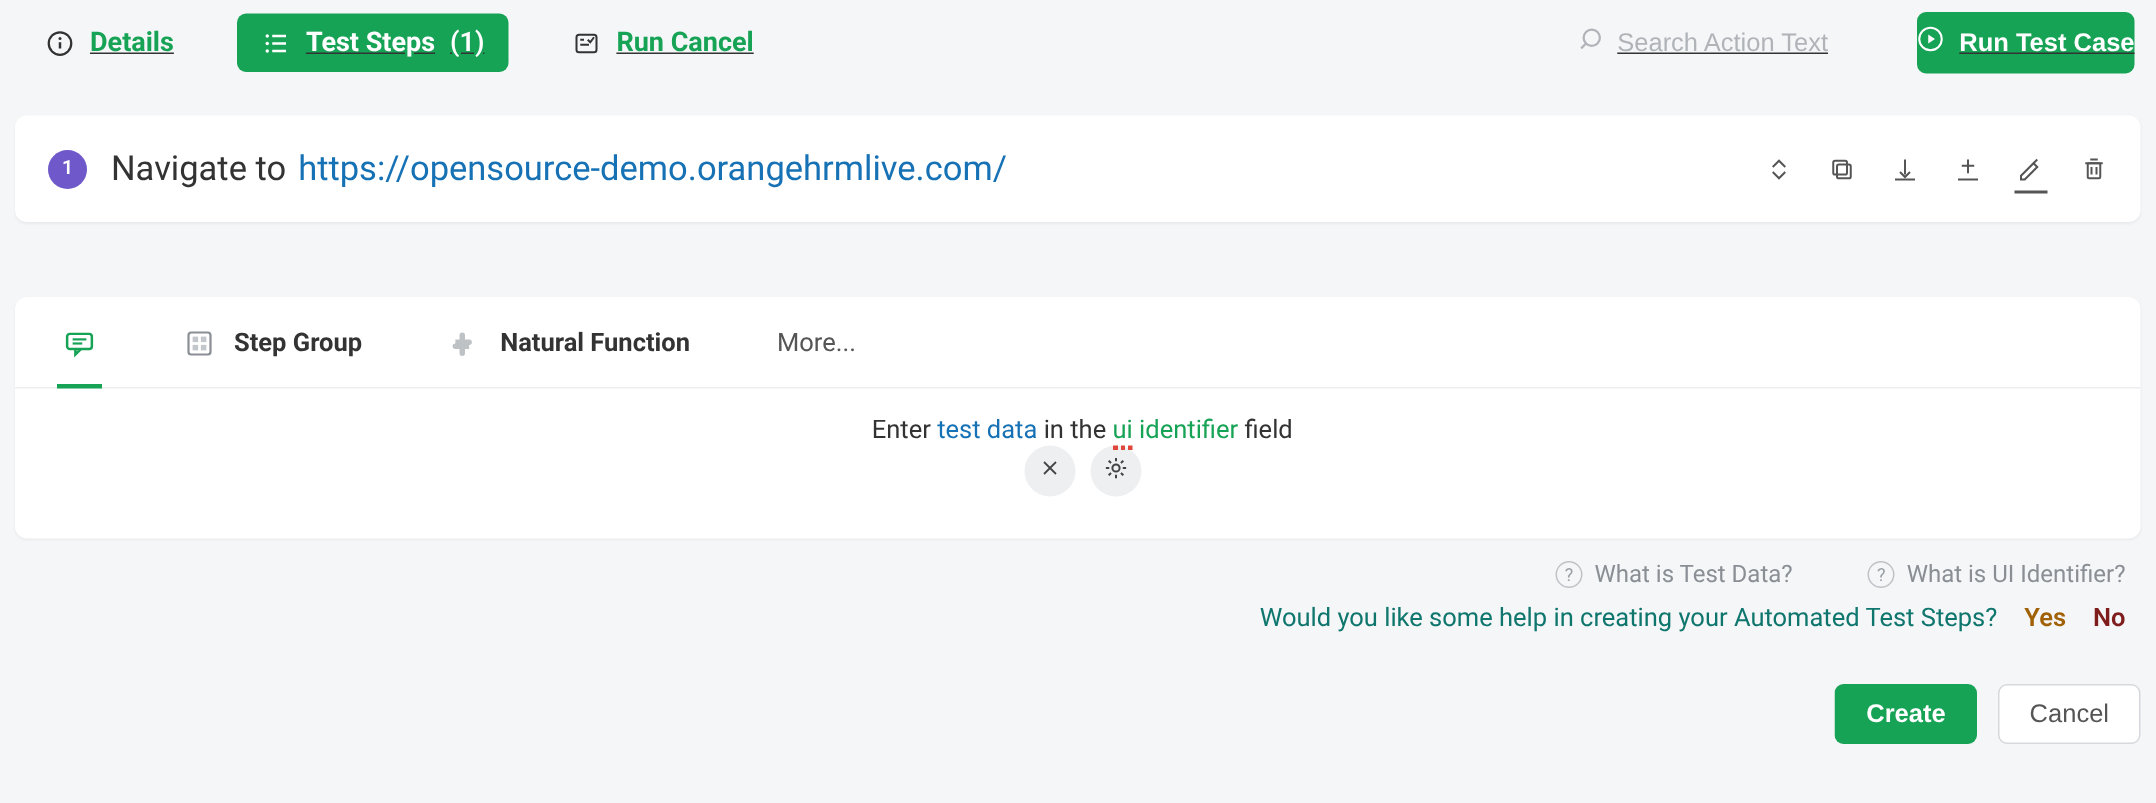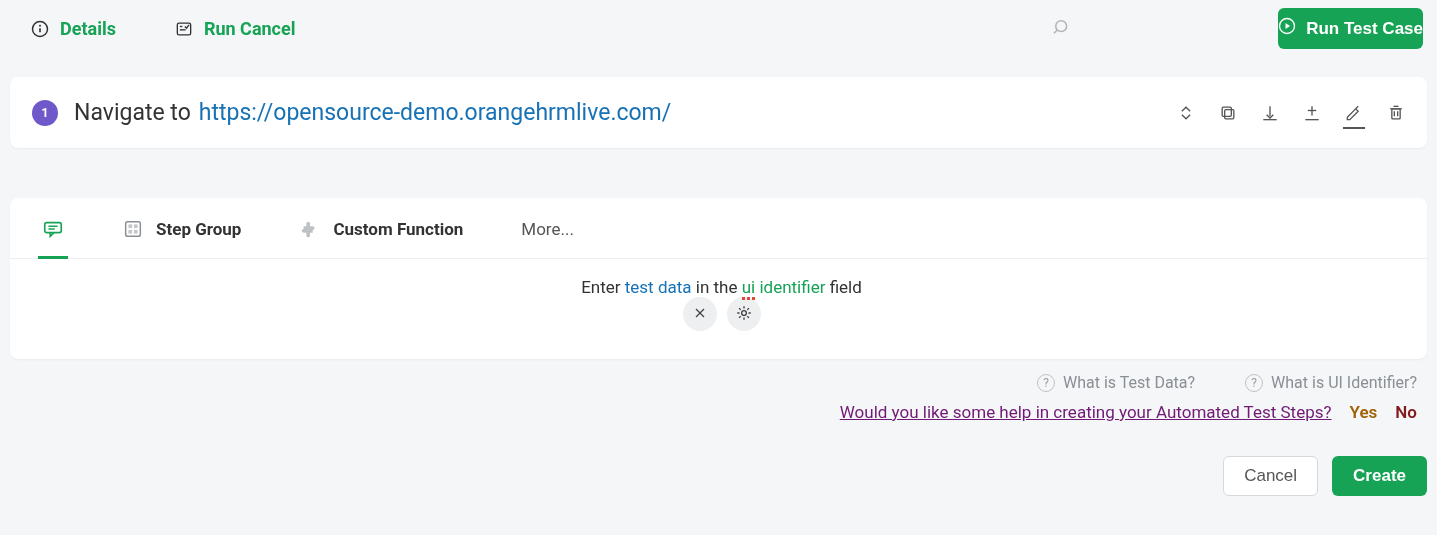--- a/index.html
+++ b/index.html
@@ -12,20 +12,21 @@
     font-size: 14px;
     color: #333;
   }
 
   
   .topbar {
     display: flex;
     align-items: center;
     gap: 26px;
     padding: 8px 14px 10px 14px;
+    text-decoration: underline;
   }
   .tab {
     display: inline-flex;
     align-items: center;
     gap: 10px;
     padding: 9px 16px;
     border-radius: 6px;
     font-weight: 700;
     font-size: 18px;
     cursor: pointer;
@@ -134,21 +135,21 @@
     padding: 14px 20px 2px 20px;
     color: #8a8f95; font-size: 16px;
   }
   .helps .help-item { display:inline-flex; align-items:center; gap:8px; cursor:pointer; }
   .help-item .qicon { width:18px; height:18px; border:1.6px solid #bfc3c8; border-radius:50%; display:inline-flex; align-items:center; justify-content:center; font-size:12px; color:#9aa0a6; }
 
   .suggest {
     display:flex; justify-content:flex-end; gap:18px;
     padding: 8px 20px 0 20px; font-size:17px; align-items:center;
   }
-  .suggest-text { color:#701a75;text-decoration:underline; }
+  .suggest-text { color:#0f766e; }
   .yes { color:#a16207; font-weight:600; cursor:pointer; }
   .no  { color:#7f1d1d; font-weight:600; cursor:pointer; }
 
   .footer-btns {
     display:flex; justify-content:flex-end; gap:14px;
     padding: 34px 10px 0 0;
   }
   .btn {
     font-size:17px; border-radius:6px; padding:9px 20px; cursor:pointer;
     border:1px solid transparent;
@@ -165,20 +166,34 @@
     <span class="icn">
       <svg viewBox="0 0 24 24" width="20" height="20">
           <circle cx="12" cy="12" r="9" stroke="#333" stroke-width="1.8"></circle>
           <line x1="12" y1="11" x2="12" y2="16" stroke="#333" stroke-width="2"></line>
           <circle cx="12" cy="8" r="1.2" fill="#333" stroke="none"></circle>
         </svg>
     </span>
     <span>Details</span>
   </div>
 
+  <div class="tab active">
+    <span class="icn">
+      <svg viewBox="0 0 24 24" width="20" height="20">
+          <circle cx="5" cy="6" r="1.4" fill="#fff" stroke="none"></circle>
+          <line x1="9" y1="6" x2="20" y2="6" stroke="#fff" stroke-width="2"></line>
+          <circle cx="5" cy="12" r="1.4" fill="#fff" stroke="none"></circle>
+          <line x1="9" y1="12" x2="20" y2="12" stroke="#fff" stroke-width="2"></line>
+          <circle cx="5" cy="18" r="1.4" fill="#fff" stroke="none"></circle>
+          <line x1="9" y1="18" x2="20" y2="18" stroke="#fff" stroke-width="2"></line>
+        </svg>
+    </span>
+    <span>Test Steps</span>
+    <span style="font-weight:600">(1)</span>
+  </div>
 
   <div class="tab dark-icn">
     <span class="icn">
       <svg viewBox="0 0 24 24" width="20" height="20">
           <rect x="4" y="5" width="16" height="14" rx="2" stroke="#333" stroke-width="1.6"></rect>
           <line x1="7" y1="9" x2="10" y2="9" stroke="#333" stroke-width="1.6"></line>
           <line x1="7" y1="13" x2="14" y2="13" stroke="#333" stroke-width="1.6"></line>
           <polyline points="13,9 15,11 18,7" stroke="#333" stroke-width="1.6" fill="none"></polyline>
         </svg>
     </span>
@@ -188,20 +203,21 @@
 
   <div class="topbar-spacer"></div>
 
   <div class="search-wrap">
     <span>
       <svg viewBox="0 0 24 24" width="20" height="20">
           <circle cx="11" cy="11" r="6.5" stroke="#b0b4b9" stroke-width="1.8" fill="none"></circle>
           <line x1="6" y1="16" x2="2.5" y2="19.5" stroke="#b0b4b9" stroke-width="1.8"></line>
         </svg>
     </span>
+    <input type="text" placeholder="Search Action Text" style="">
   </div>
 
   <button class="run-btn">
     <span>
       <svg viewBox="0 0 24 24" width="18" height="18">
           <circle cx="12" cy="12" r="10" fill="none" stroke="#fff" stroke-width="1.8"></circle>
           <polygon points="10,8 16,12 10,16" fill="#fff"></polygon>
         </svg>
     </span>
     <span>Run Test Case</span>
@@ -285,21 +301,21 @@
       </span>
       <span>Step Group</span>
     </div>
 
     <div class="ctab">
       <span class="cicn">
         <svg viewBox="0 0 24 24" width="22" height="22">
             <path d="M5 9h3V6a2 2 0 1 1 4 0v3h3a2 2 0 1 1 0 4v3h-3v3a2 2 0 1 1-4 0v-3H5a2 2 0 1 1 0-4z" fill="currentColor" opacity=".55" stroke="none"></path>
           </svg>
       </span>
-      <span>Custom Function</span>
+      <span>Natural Function</span>
     </div>
 
     <div class="ctab more">
       <span>More...</span>
     </div>
   </div>
 
   <div class="composer-body">
     <div class="nl-input">
       <span>Enter</span>
@@ -341,15 +357,15 @@
   </span>
 </div>
 
 <div class="suggest">
   <span class="suggest-text">Would you like some help in creating your Automated Test Steps?</span>
   <span class="yes">Yes</span>
   <span class="no">No</span>
 </div>
 
 <div class="footer-btns">
+  <button class="btn create">Create</button>
   <button class="btn cancel">Cancel</button>
-  <button class="btn create">Create</button>
 </div>
 
 </body></html>

